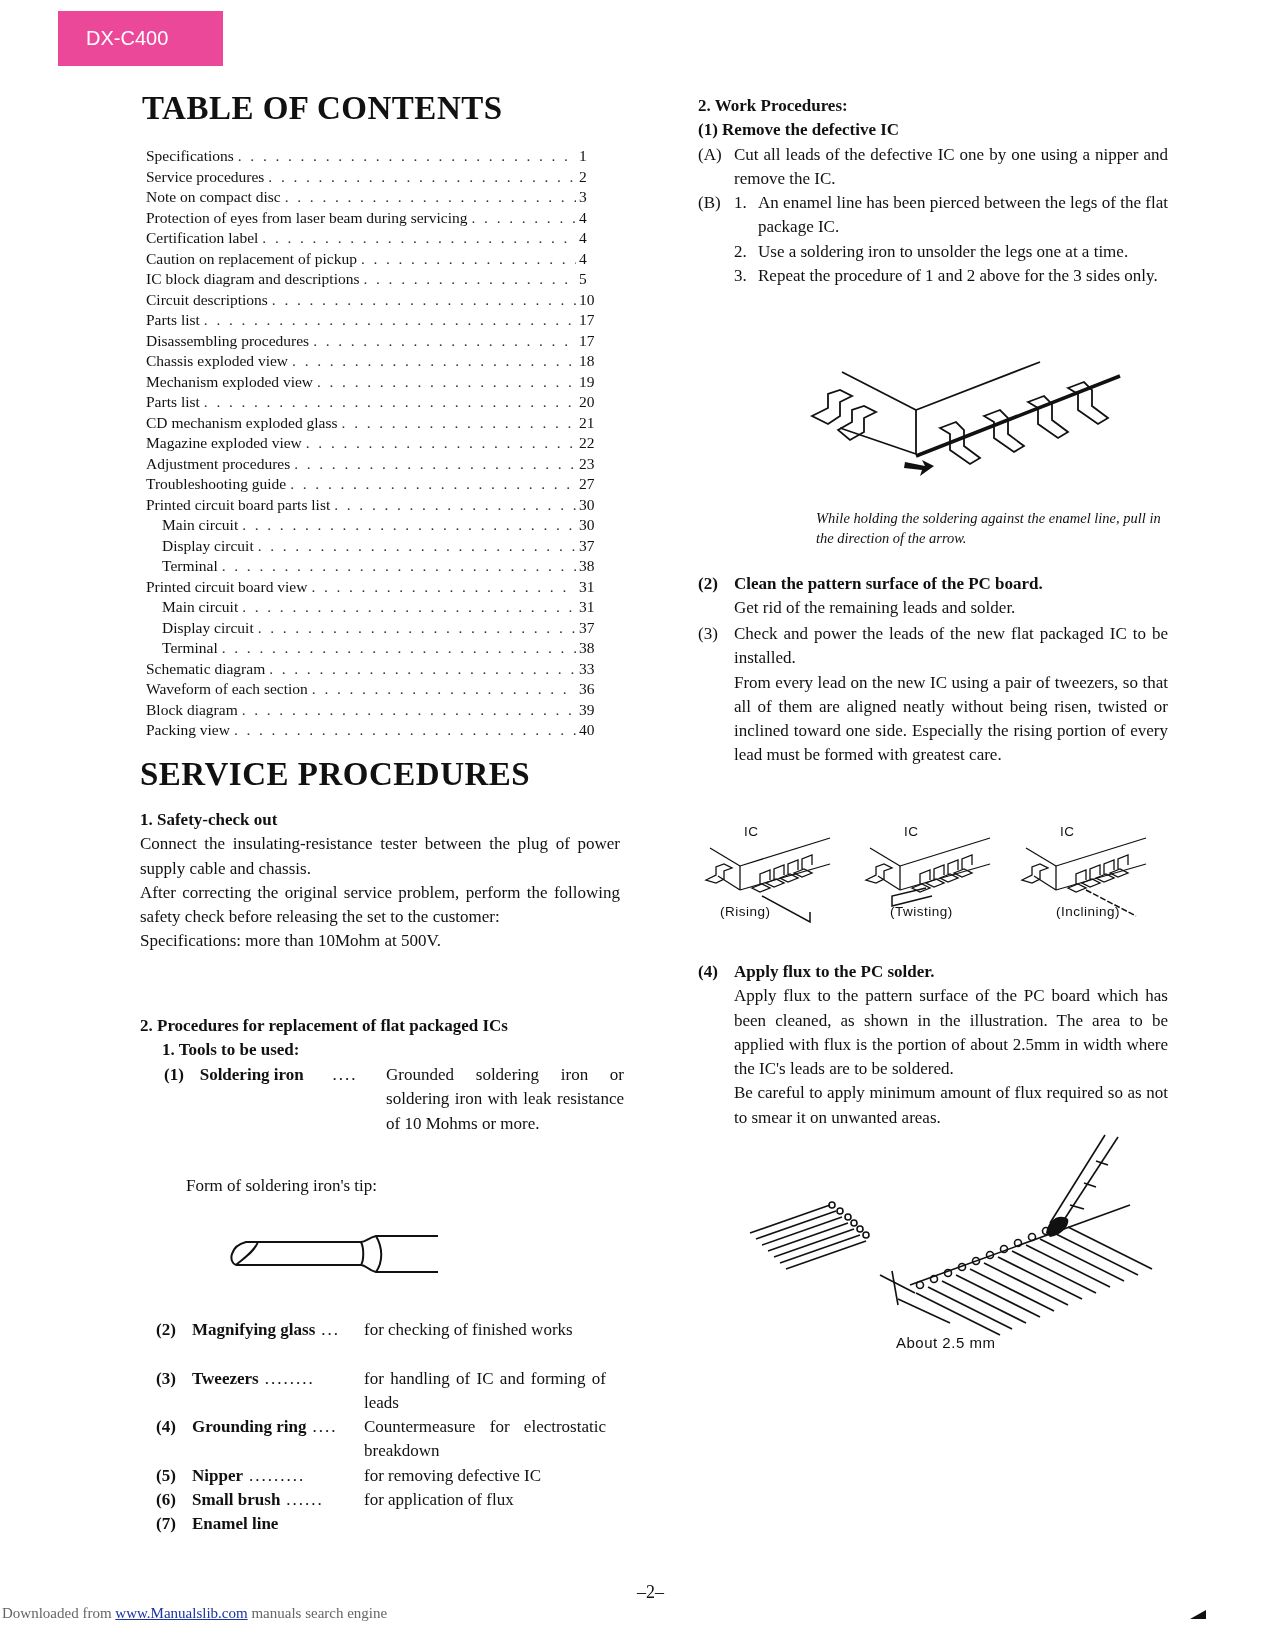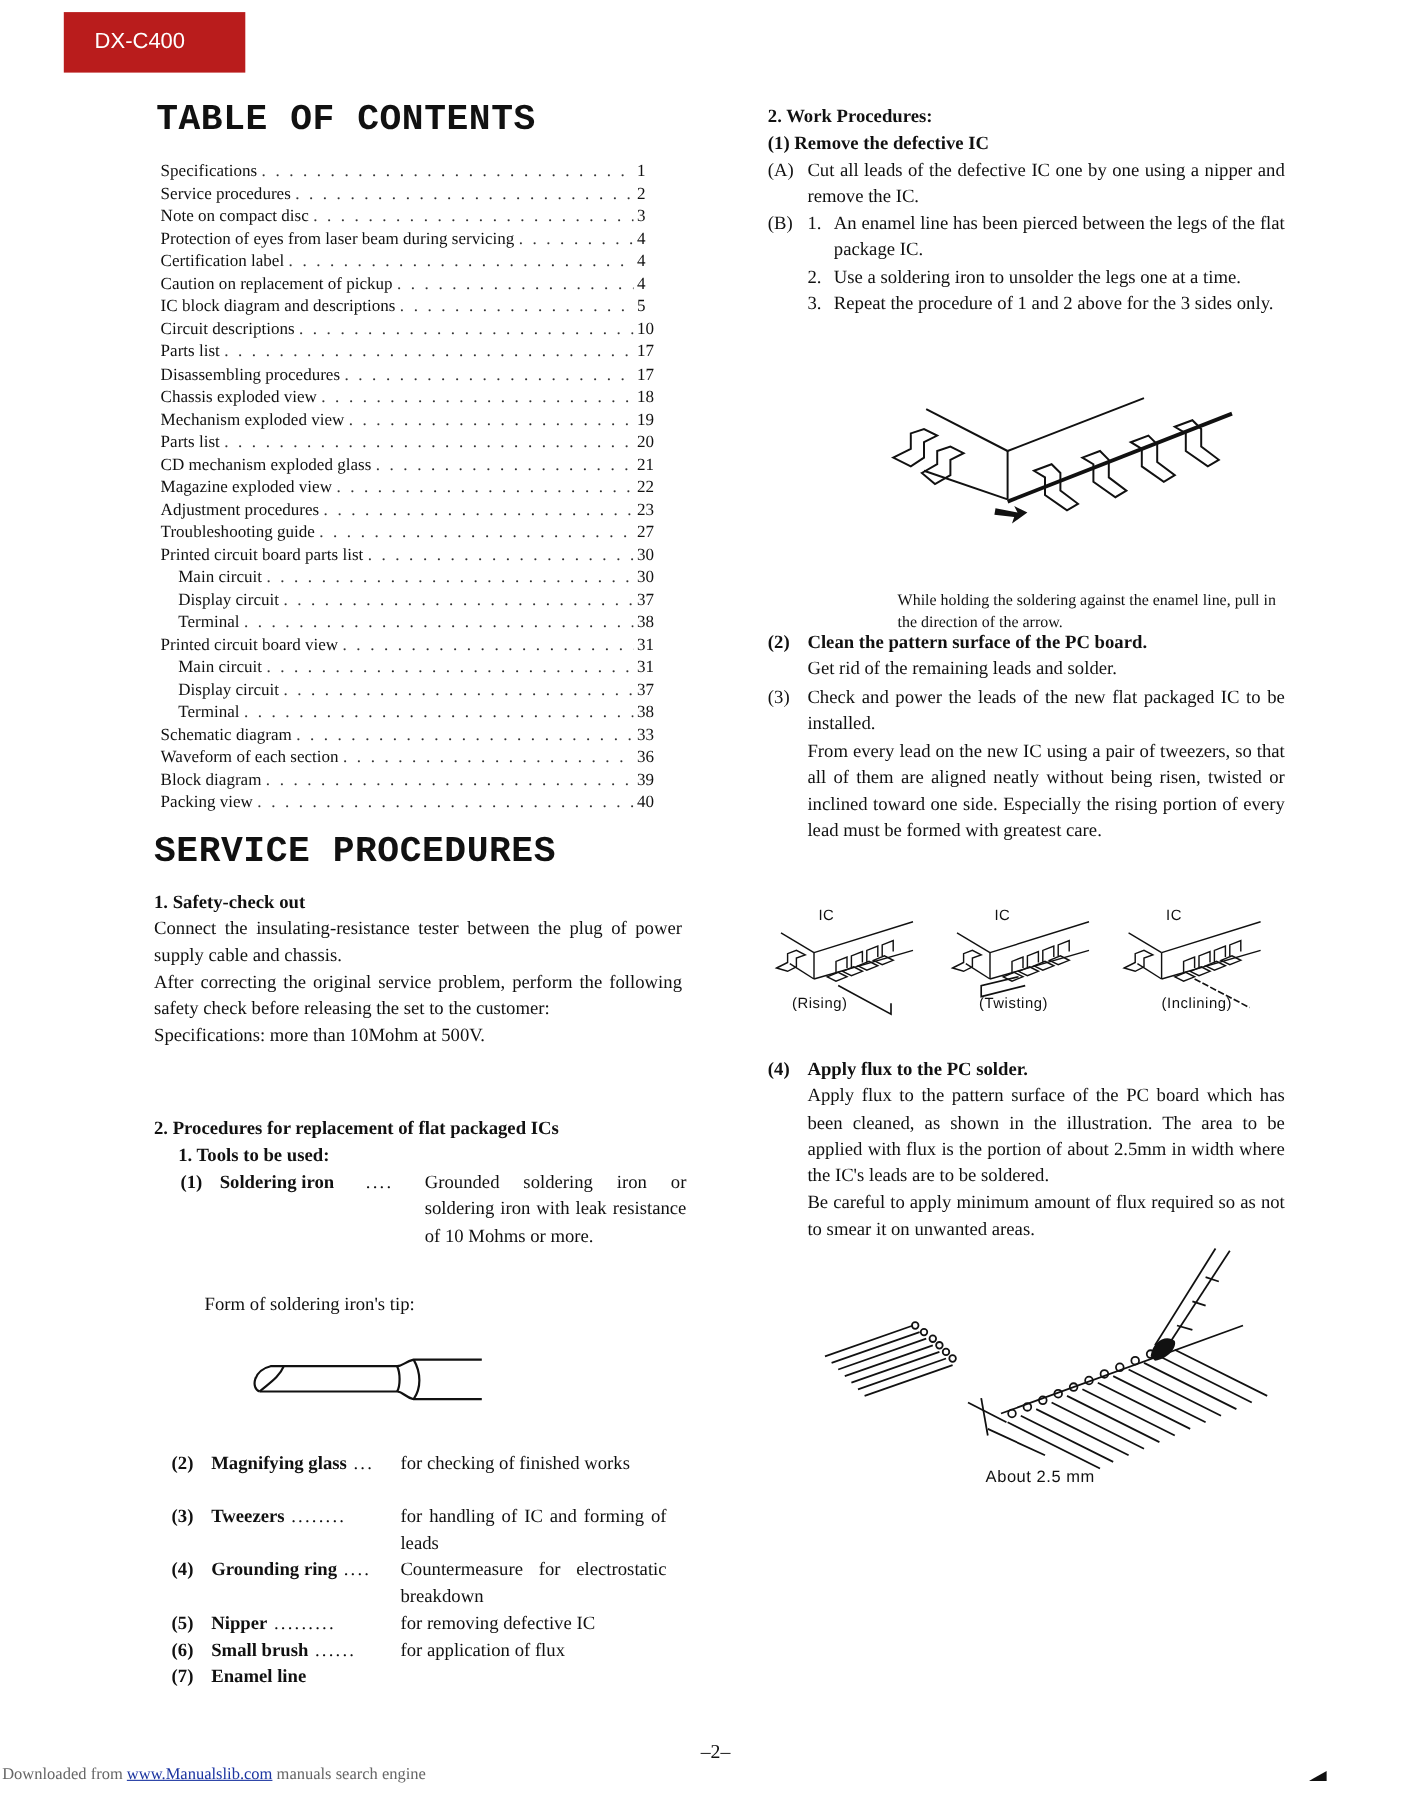--- a/index.html
+++ b/index.html
@@ -1,19 +1,19 @@
 <!DOCTYPE html>
 <html><head>
 <meta charset="utf-8">
 <style>
   html, body { margin:0; padding:0; background:#fff; }
   body { width:1275px; height:1649px; position:relative; overflow:hidden; color:#111; font-family:"Liberation Serif", serif; }
   .abs { position:absolute; }
-  .model-badge { left:58px; top:11px; width:165px; height:55px; background:#b91c1c; color:#fff; font-family:"Liberation Sans", sans-serif; font-size:20px; display:flex; align-items:center; padding-left:28px; box-sizing:border-box; }
-  .h1 { font-family:Liberation Mono, monospace; font-weight:bold; font-size:33px; letter-spacing:0.5px; color:#111; }
+  .model-badge { left:58px; top:11px; width:165px; height:55px; background:#ec4899; color:#fff; font-family:"Liberation Sans", sans-serif; font-size:20px; display:flex; align-items:center; padding-left:28px; box-sizing:border-box; }
+  .h1 { font-family:Liberation Serif, serif; font-weight:bold; font-size:33px; letter-spacing:0.5px; color:#111; }
   .toc { left:146px; top:146px; width:455px; font-size:15.5px; }
   .toc-row { display:flex; height:20.5px; line-height:20.5px; white-space:nowrap; overflow:hidden; }
   .toc-row.sub { padding-left:16px; }
   .toc-label { flex:0 0 auto; padding-right:4px; }
   .toc-dots { flex:1 1 auto; overflow:hidden; letter-spacing:5px; color:#333; }
   .toc-dots::before { content:". . . . . . . . . . . . . . . . . . . . . . . . . . . . . . . . . . . . . . . . . . . . . . . . . . . . . . . ."; letter-spacing:2.4px; }
   .toc-page { flex:0 0 22px; text-align:left; padding-left:3px; }
   .body-text { font-size:17px; line-height:24.3px; text-align:justify; }
   .bold { font-weight:bold; }
   .tool-row { display:flex; font-size:17px; line-height:24.3px; }
@@ -289,21 +289,21 @@
     <path d="M38 62 L52 54 L52 42 L64 38 L76 44 L64 50 L64 64 L50 72 Z"></path>
     <path d="M140 60 L156 54 L164 62 L164 78 L180 90 L170 96 L150 82 L150 66 Z"></path>
     <path d="M184 48 L200 42 L208 50 L208 66 L224 78 L214 84 L194 70 L194 54 Z"></path>
     <path d="M228 34 L244 28 L252 36 L252 52 L268 64 L258 70 L238 56 L238 40 Z"></path>
     <path d="M268 20 L284 14 L292 22 L292 38 L308 50 L298 56 L278 42 L278 26 Z"></path>
   </g>
   <line x1="116" y1="88" x2="320" y2="8" stroke="#111" stroke-width="3.5"></line>
   <polygon points="105,94 125,98 122,92 134,98 120,108 122,102 104,100" fill="#111"></polygon>
 </svg>
 
-<div class="abs caption" style="left:816px; top:536px; width:360px;">While holding the soldering against the enamel line, pull in the direction of the arrow.</div>
+<div class="abs caption" style="left:816px; top:508px; width:360px;font-style:italic;">While holding the soldering against the enamel line, pull in the direction of the arrow.</div>
 
 <div class="abs" style="left:698px; top:572px; width:470px; display:flex;">
   <span class="body-text bold" style="width:36px;">(2)</span>
   <div style="flex:1;">
     <div class="body-text bold">Clean the pattern surface of the PC board.</div>
     <div class="body-text">Get rid of the remaining leads and solder.</div>
   </div>
 </div>
 
 <div class="abs" style="left:698px; top:622px; width:470px; display:flex;">

